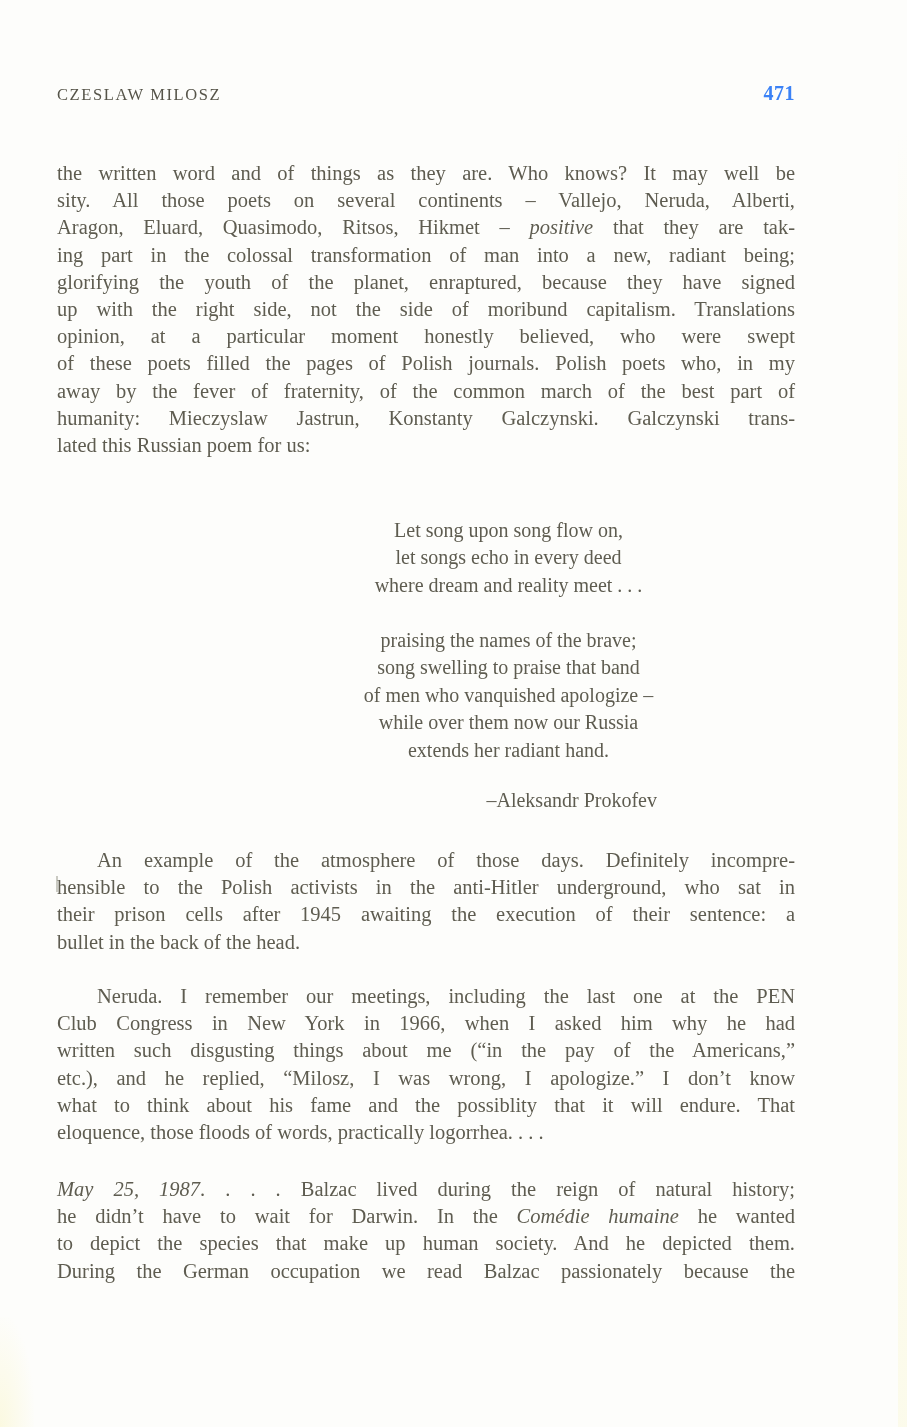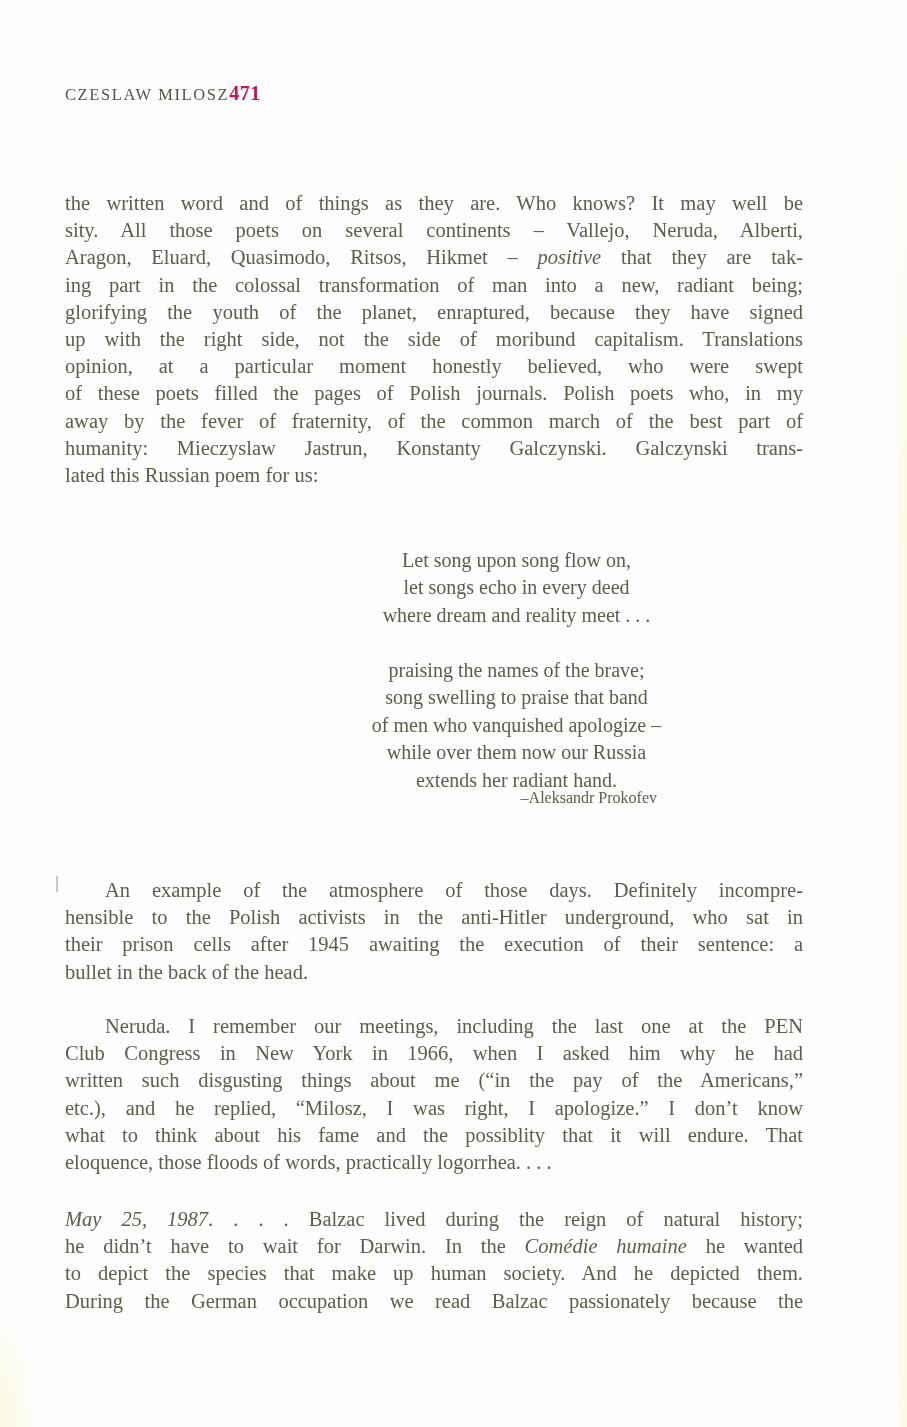--- a/index.html
+++ b/index.html
@@ -32,58 +32,57 @@
   }
   
   .scan-artifact {
     position: absolute;
     left: 56px; top: 876px;
     width: 2px; height: 16px;
     background: #b4b4aa;
     opacity: 0.7;
   }
 
-  .content-block { position: absolute; left: 65px; width: 738px; margin-top: 30px; }
+  .content-block { position: absolute; left: 57px; width: 738px; }
 
   .running-head {
     position: absolute;
     left: 57px; right: 112px; top: 82px;
     display: flex;
-    justify-content: flex-start;
+    justify-content: space-between;
     align-items: baseline;
-    margin-left: 8px;
   }
   .author-name {
     font-size: 16.5px;
     letter-spacing: 1.6px;
     color: #565449;
   }
   .folio {
     font-size: 20px;
     font-weight: bold;
-    color: #be185d;
+    color: #3b82f6;
     letter-spacing: 0.5px;
   }
 
   .body-text { font-size: 20.5px; line-height: 27.2px; }
 
   .line { text-align: justify; text-align-last: justify; }
   .line.last { text-align-last: auto; }
   .line.indent { padding-left: 40px; }
 
   em { font-style: italic; }
 
   .poem { font-size: 20px; line-height: 27.4px; }
   .poem .line { text-align: center; text-align-last: auto; padding-left: 165px; }
 
   .attribution {
     position: absolute;
     left: 57px; top: 789px;
     width: 600px;
-    font-size: 16px;
+    font-size: 20px;
     text-align: right;
     color: #5e5c50;
   }
 </style>
 </head>
 <body>
 
 <div class="page">
 
   <div class="page-edge-tint"></div>
@@ -129,21 +128,21 @@
       <div class="line indent"><span>An example of the atmosphere of those days. Definitely incompre-</span></div>
       <div class="line"><span>hensible to the Polish activists in the anti-Hitler underground, who sat in</span></div>
       <div class="line"><span>their prison cells after 1945 awaiting the execution of their sentence: a</span></div>
       <div class="line last"><span>bullet in the back of the head.</span></div>
     </div>
 
   <div class="content-block body-text" style="top:983px">
       <div class="line indent"><span>Neruda. I remember our meetings, including the last one at the PEN</span></div>
       <div class="line"><span>Club Congress in New York in 1966, when I asked him why he had</span></div>
       <div class="line"><span>written such disgusting things about me (“in the pay of the Americans,”</span></div>
-      <div class="line"><span>etc.), and he replied, “Milosz, I was right, I apologize.” I don’t know</span></div>
+      <div class="line"><span>etc.), and he replied, “Milosz, I was wrong, I apologize.” I don’t know</span></div>
       <div class="line"><span>what to think about his fame and the possiblity that it will endure. That</span></div>
       <div class="line last"><span>eloquence, those floods of words, practically logorrhea. . . .</span></div>
     </div>
 
   <div class="content-block body-text" style="top:1176px">
       <div class="line"><em>May 25, 1987</em><span>. . . . Balzac lived during the reign of natural history;</span></div>
       <div class="line"><span>he didn’t have to wait for Darwin. In the </span><em>Comédie humaine</em><span> he wanted</span></div>
       <div class="line"><span>to depict the species that make up human society. And he depicted them.</span></div>
       <div class="line"><span>During the German occupation we read Balzac passionately because the</span></div>
     </div>

